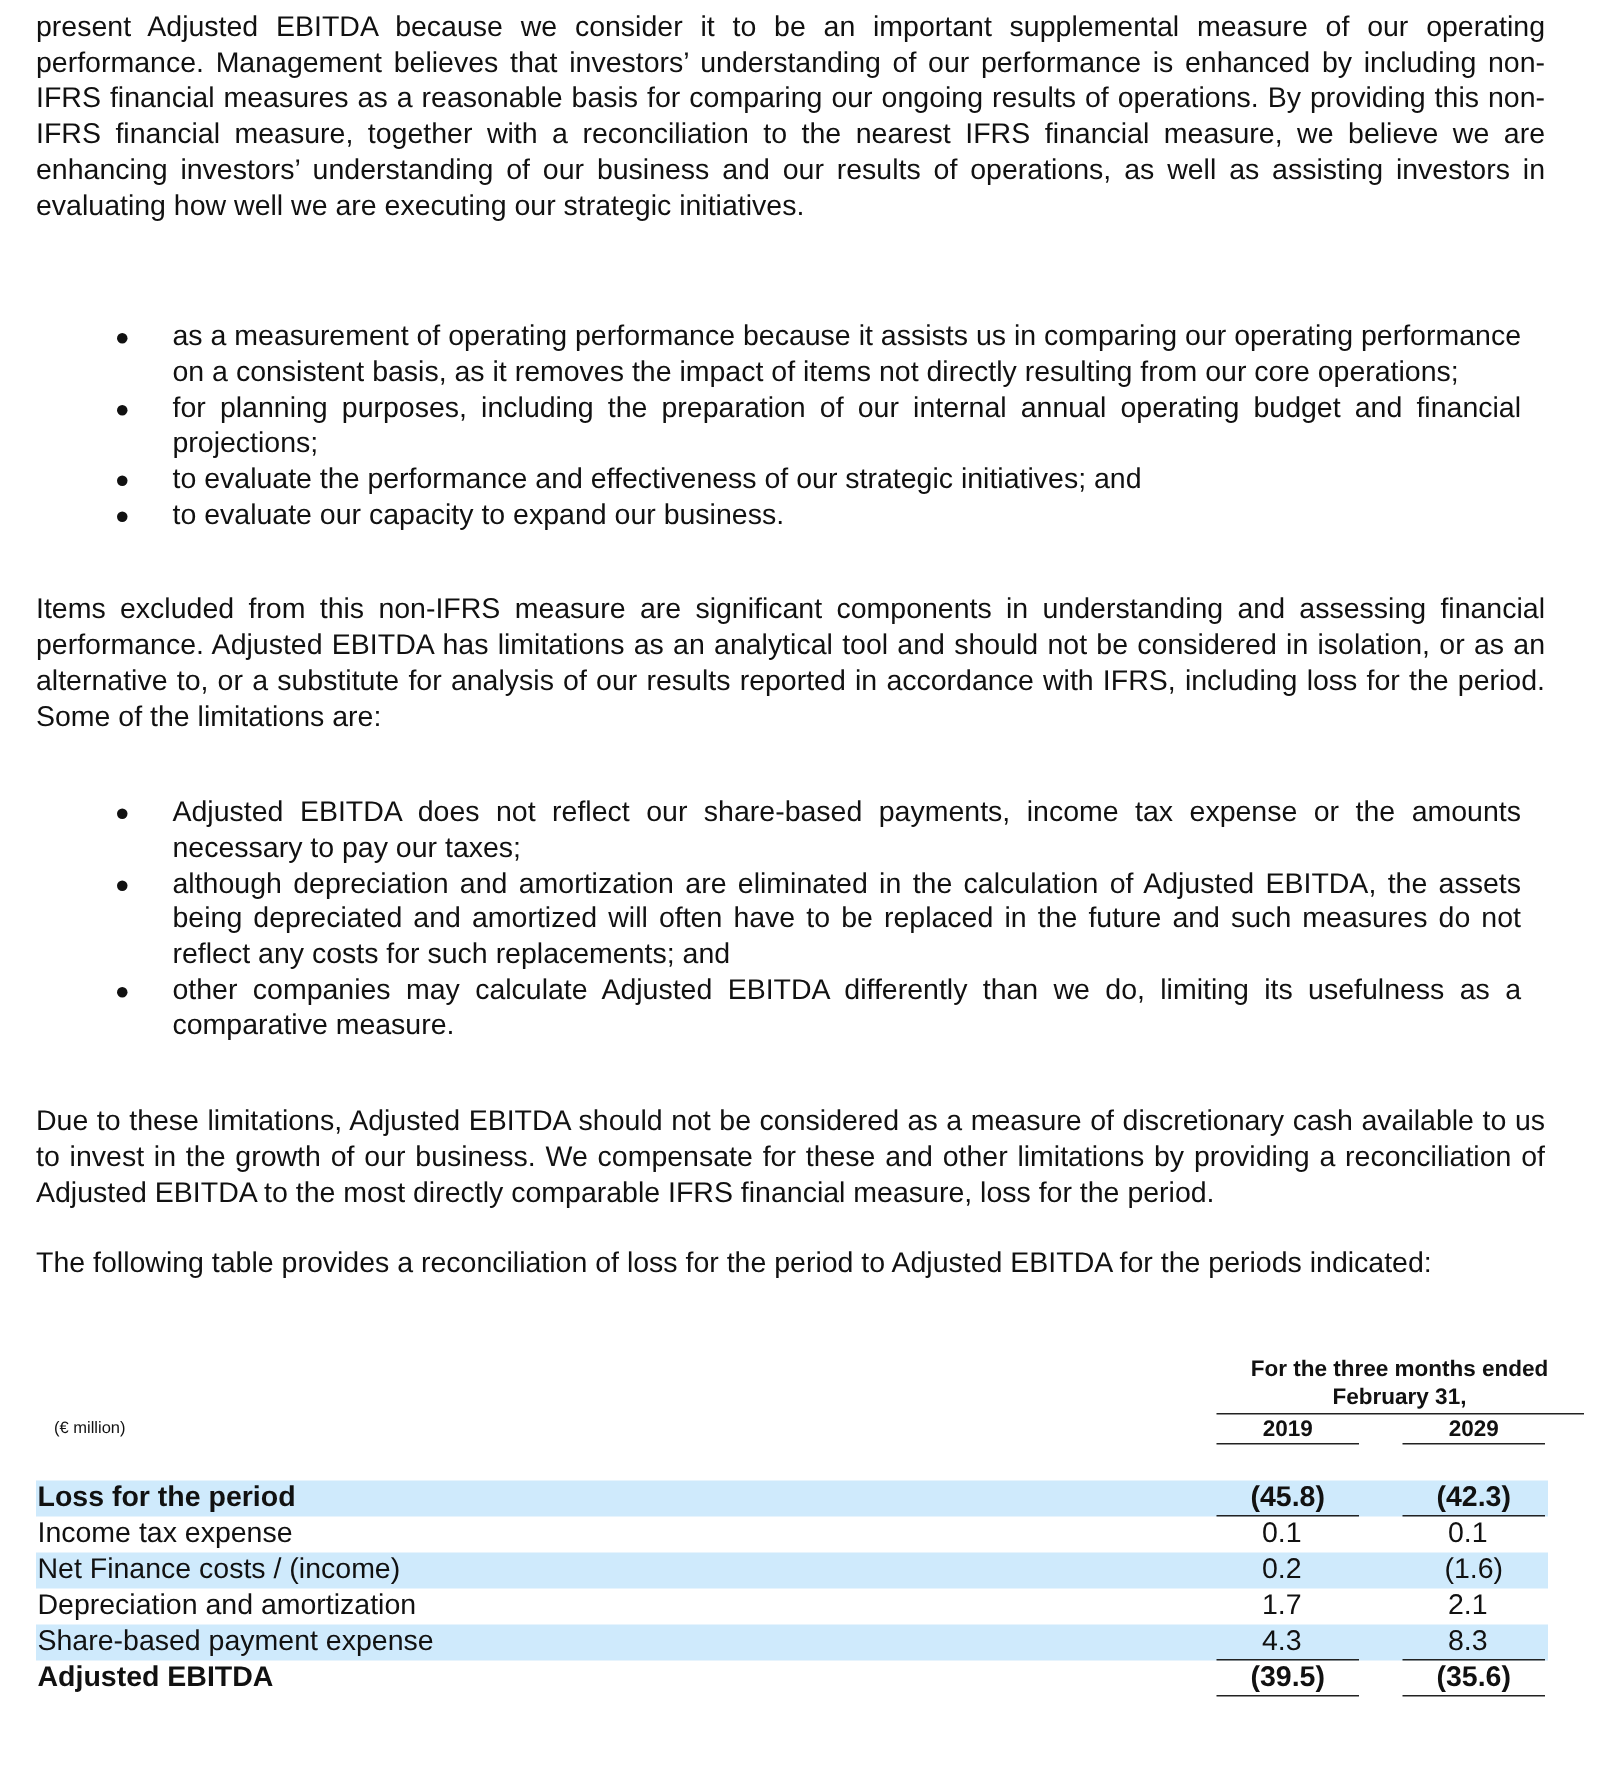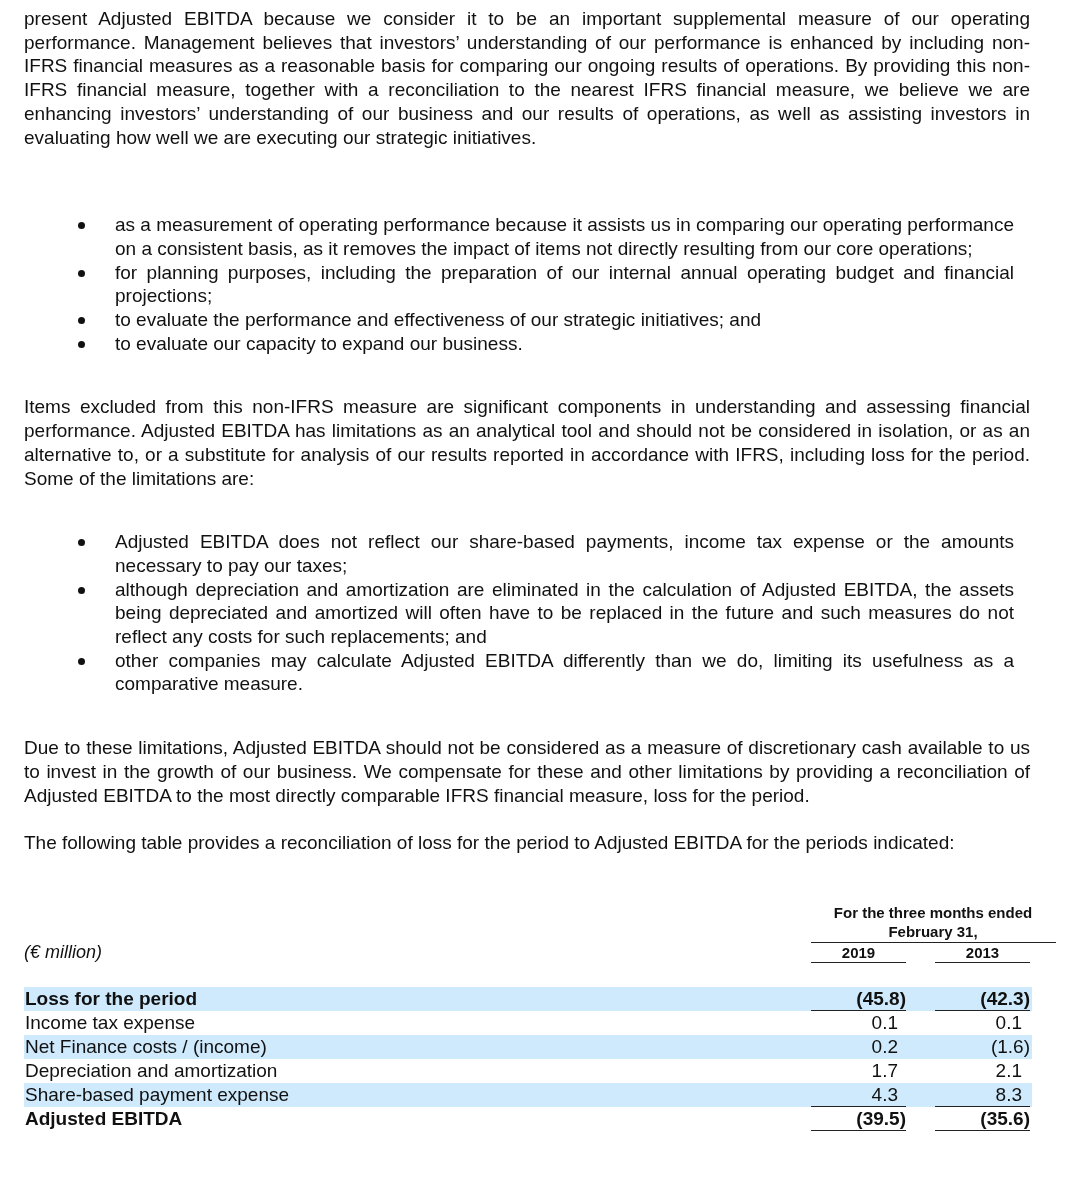--- a/index.html
+++ b/index.html
@@ -18,31 +18,31 @@
     border-radius: 50%; background: #111111;
   }
   .recon {
     position: absolute; left: 24px; top: 903px; width: 1008px;
   }
   .hdr-period {
     position: absolute; left: 786px; width: 246px; top: 0; text-align: center;
     font-weight: bold; font-size: 15px; line-height: 19px;
   }
   .hdr-rule-top { position: absolute; left: 787px; width: 245px; top: 39px; border-top: 1px solid #222; }
-  .unit-label { position: absolute; left: 0; top: 40px; font-size: 18px; line-height: 19px; font-style: italic; }
+  .unit-label { position: absolute; left: 12px; top: 40px; font-size: 11px; line-height: 19px; }
   .yr { position: absolute; top: 40px; font-weight: bold; font-size: 15px; line-height: 19px; text-align: center; width: 95px; }
   .yr.y1 { left: 787px; } .yr.y2 { left: 911px; }
   .yr-rule { position: absolute; top: 59px; width: 95px; border-top: 1px solid #222; }
   .yr-rule.r1 { left: 787px; } .yr-rule.r2 { left: 911px; }
   .rows { position: absolute; left: 0; top: 84px; width: 1008px; }
   .row { position: relative; height: 24px; line-height: 24px; font-size: 19px; }
   .row.shade { background: #cfeafc; padding-left: 24px; }
   .row.bold { font-weight: bold; }
   .row .lbl { position: absolute; left: 1px; top: 0; }
-  .row .v { position: absolute; top: 0; width: 95px; text-align: right; }
+  .row .v { position: absolute; top: 0; width: 95px; text-align: center; }
   .row .v.c1 { left: 787px; } .row .v.c2 { left: 911px; }
   .row .v.np { padding-right: 8px; box-sizing: border-box; }
   .row .ul { position: absolute; bottom: 0; width: 95px; border-top: 1px solid #222; }
   .row .ul.c1 { left: 787px; } .row .ul.c2 { left: 911px; }
 </style>
 </head>
 <body>
 
 <div class="page">
   <p>present Adjusted EBITDA because we consider it to be an important supplemental measure of our operating performance. Management believes that investors’ understanding of our performance is enhanced by including non-IFRS financial measures as a reasonable basis for comparing our ongoing results of operations. By providing this non-IFRS financial measure, together with a reconciliation to the nearest IFRS financial measure, we believe we are enhancing investors’ understanding of our business and our results of operations, as well as assisting investors in evaluating how well we are executing our strategic initiatives.</p>
@@ -69,21 +69,21 @@
 </div>
 
 <div class="recon">
   <div class="hdr-period">
     <div>For the three months ended</div>
     <div>February 31,</div>
   </div>
   <div class="hdr-rule-top"></div>
   <div class="unit-label">(€ million)</div>
   <div class="yr y1">2019</div>
-  <div class="yr y2">2013</div>
+  <div class="yr y2">2029</div>
   <div class="yr-rule r1"></div>
   <div class="yr-rule r2"></div>
 
   <div class="rows">
     <div class="row shade bold" style="background: rgb(207, 234, 252);">
       <span class="lbl">Loss for the period</span>
       <span class="v c1">(45.8)</span>
       <span class="v c2">(42.3)</span>
       <span class="ul c1"></span>
       <span class="ul c2"></span>

